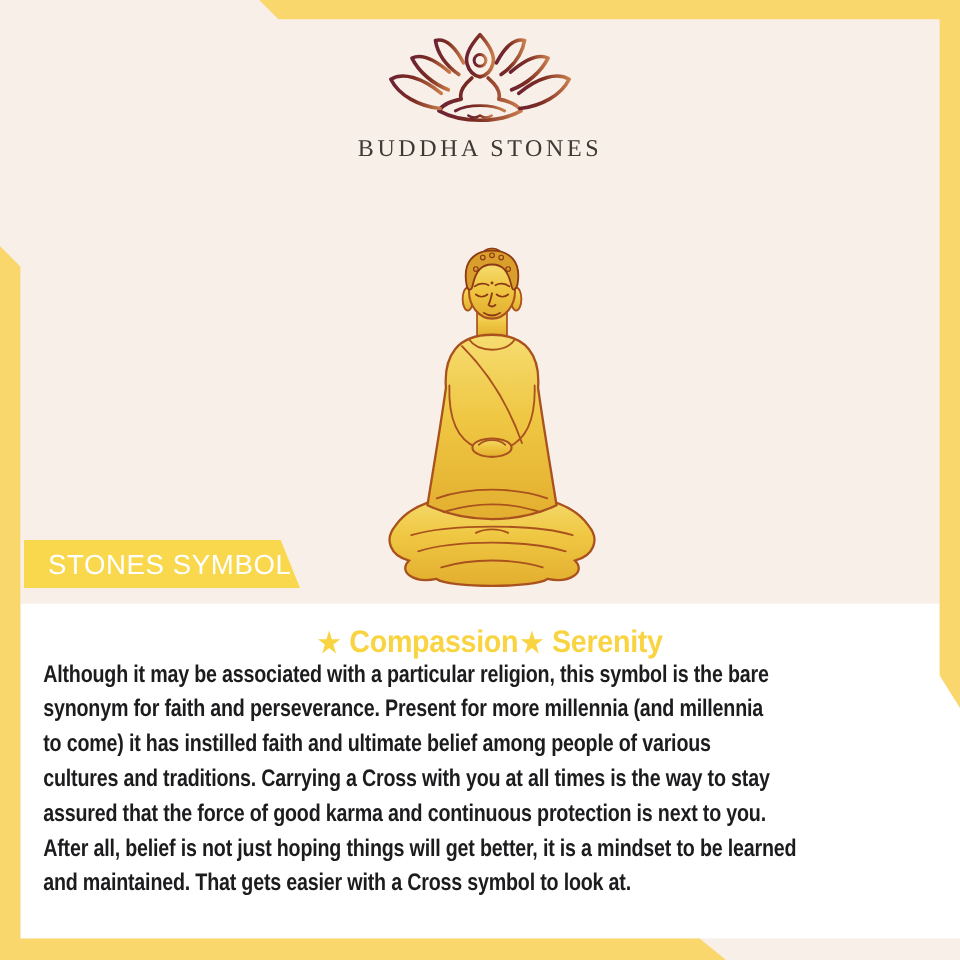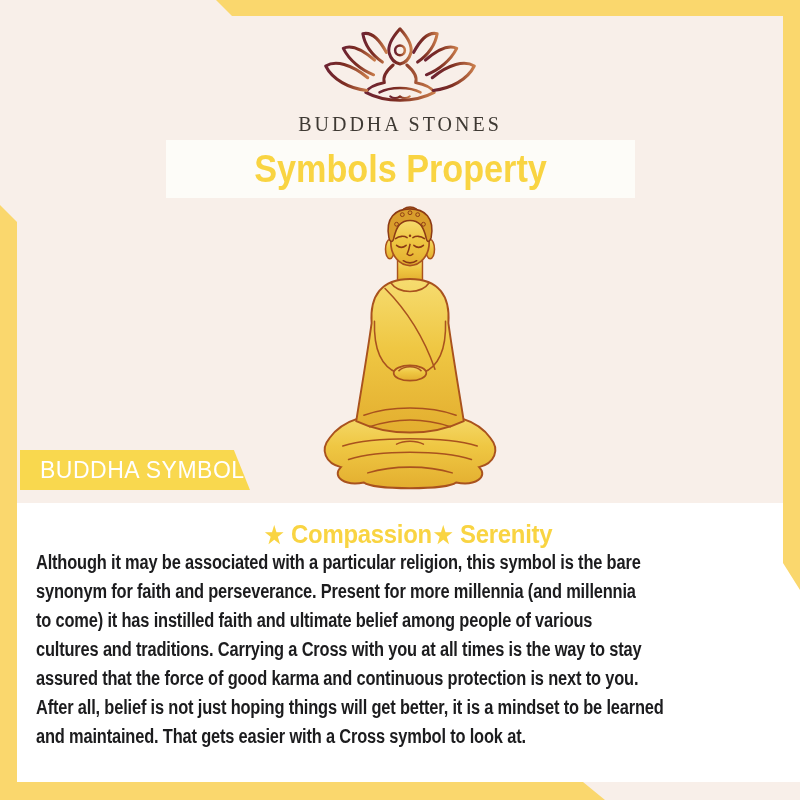--- a/index.html
+++ b/index.html
@@ -82,23 +82,20 @@
       <path d="M64,36 C50,24 40,20 32,24 C38,36 50,46 63,51"></path>
       <path d="M57,54 C40,40 24,36 14,42 C21,56 38,65 56,67"></path>
       <path d="M104,28 C112,13 120,7 128,9 C126,21 118,31 108,38"></path>
       <path d="M116,36 C130,24 140,20 148,24 C142,36 130,46 117,51"></path>
       <path d="M123,54 C140,40 156,36 166,42 C159,56 142,65 124,67"></path>
     </g>
   </svg>
 
   <div class="brand">BUDDHA STONES</div>
 
-  <div class="banner">
-    <div class="heading">Symbols Property</div>
-  </div>
 
   <svg class="buddha" viewBox="0 0 200 300">
     <defs>
       <linearGradient id="gold" x1="0" y1="0" x2="0" y2="1">
         <stop offset="0" stop-color="#F6DC70"></stop>
         <stop offset="0.45" stop-color="#EFC743"></stop>
         <stop offset="1" stop-color="#E3AE2F"></stop>
       </linearGradient>
     </defs>
 
@@ -146,21 +143,21 @@
       <path d="M103,33 C106,31 111,31 115,34"></path>
       <path d="M86,41 C89,43.5 93,43.5 96,41"></path>
       <path d="M104,41 C107,43.5 111,43.5 114,41"></path>
       <path d="M100,40 C99,45 98,48 97,50 C99,52 101,52 103,50"></path>
       <path d="M93,57 C97,60 103,60 107,57"></path>
     </g>
     <circle cx="100" cy="31" r="1.3" fill="#8C3B15"></circle>
   </svg>
 
   <div class="ribbon">
-    <span>BUDDHA SYMBOL</span>
+    <span>STONES SYMBOL</span>
   </div>
 
   <div class="panel">
     <div class="traits">
       <span class="star">★</span>
       <span class="word">Compassion</span>
       <span class="star second">★</span>
       <span class="word">Serenity</span>
     </div>
     <div class="body-text">

